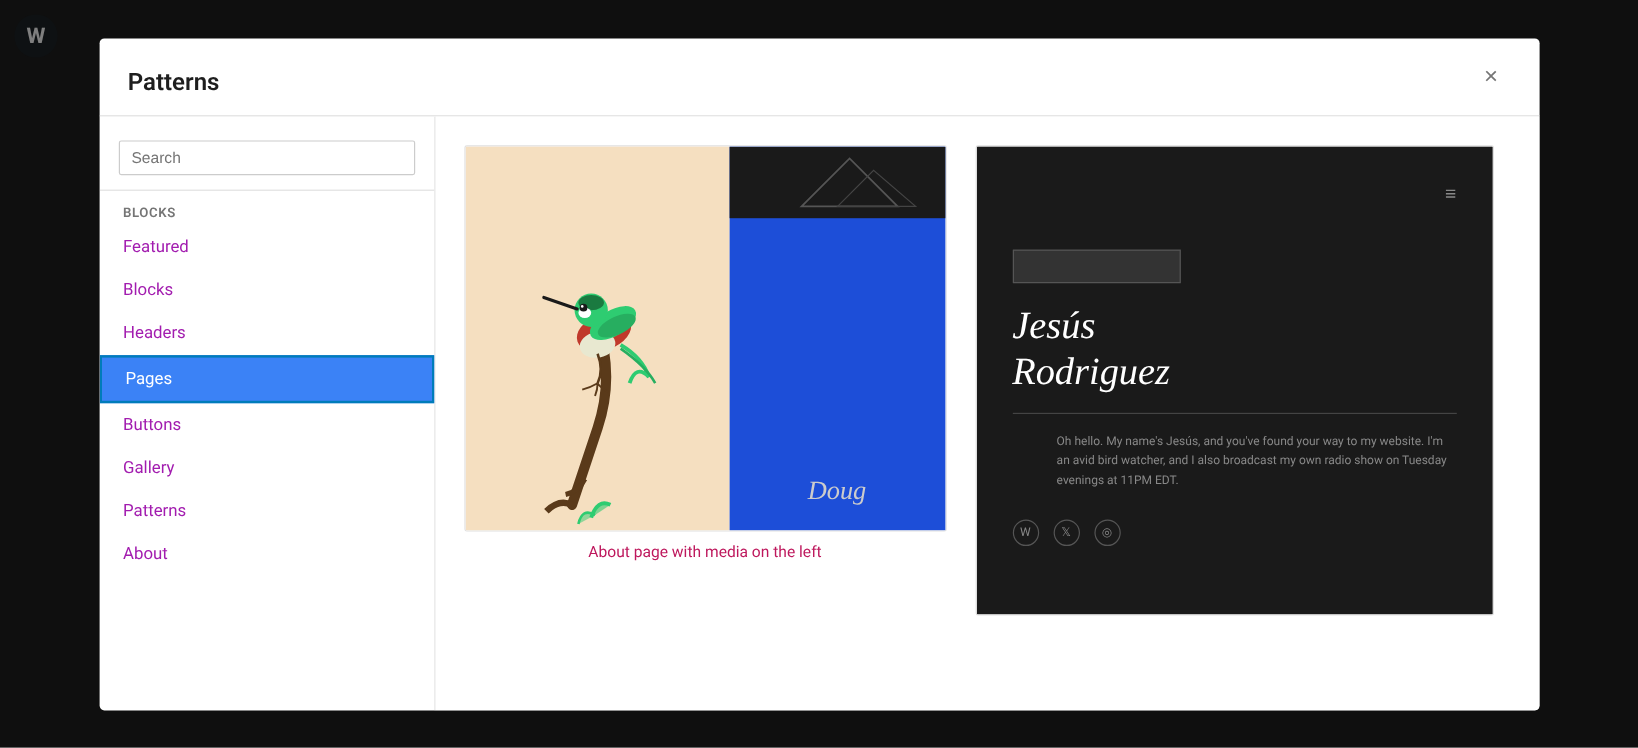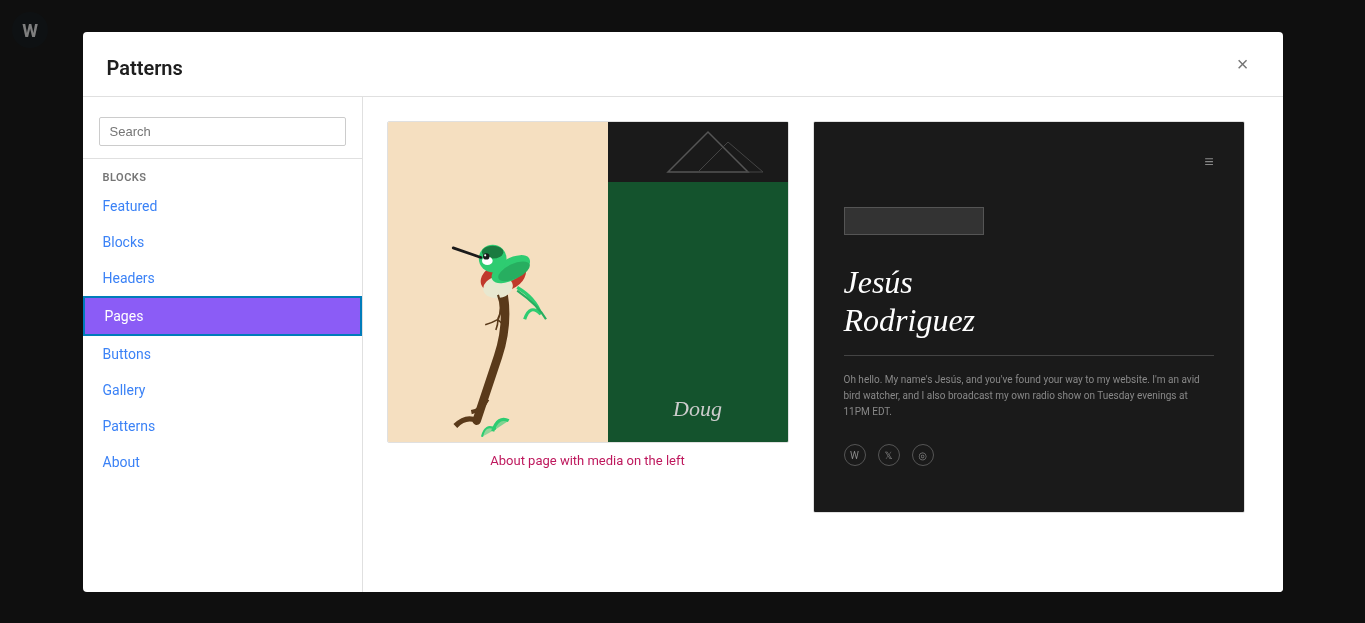--- a/index.html
+++ b/index.html
@@ -93,26 +93,26 @@
       overflow-y: auto;
       padding: 8px 0;
     }
 
     .sidebar-item {
       display: flex;
       align-items: center;
       padding: 10px 20px;
       cursor: pointer;
       font-size: 14px;
-      color: #3b82f6;
+      color: #a21caf;
       border-radius: 0;
     }
 
     .sidebar-item.active {
-      background: #8b5cf6;
+      background: #3b82f6;
       color: #fff;
       border: 2px solid #007cba;
     }
 
     
     .content-area {
       flex: 1;
       overflow-y: auto;
       padding: 24px;
       background: #fff;
@@ -158,21 +158,21 @@
       width: 55%;
       background: #f5dfc0;
       display: flex;
       align-items: center;
       justify-content: center;
       overflow: hidden;
     }
 
     .pattern-about-right {
       width: 45%;
-      background: #14532d;
+      background: #1d4ed8;
       display: flex;
       flex-direction: column;
       align-items: center;
       justify-content: flex-end;
       padding-bottom: 20px;
     }
 
     .pattern-about-text {
       color: #ccc;
       font-size: 24px;
@@ -205,33 +205,34 @@
       border: 1px solid #555;
       margin-top: 20px;
     }
 
     .pattern-dark-name {
       color: #fff;
       font-size: 32px;
       font-style: italic;
       font-family: Georgia, serif;
       line-height: 1.2;
-      margin-top: 12px;
+      margin-top: 0;
     }
 
     .pattern-dark-divider {
       width: 100%;
       height: 1px;
       background: #444;
     }
 
     .pattern-dark-bio {
       color: #888;
       font-size: 10px;
       line-height: 1.6;
+      margin-left: 37px;
     }
 
     .pattern-dark-social {
       display: flex;
       gap: 12px;
       margin-top: 8px;
     }
 
     .social-icon {
       width: 22px;

